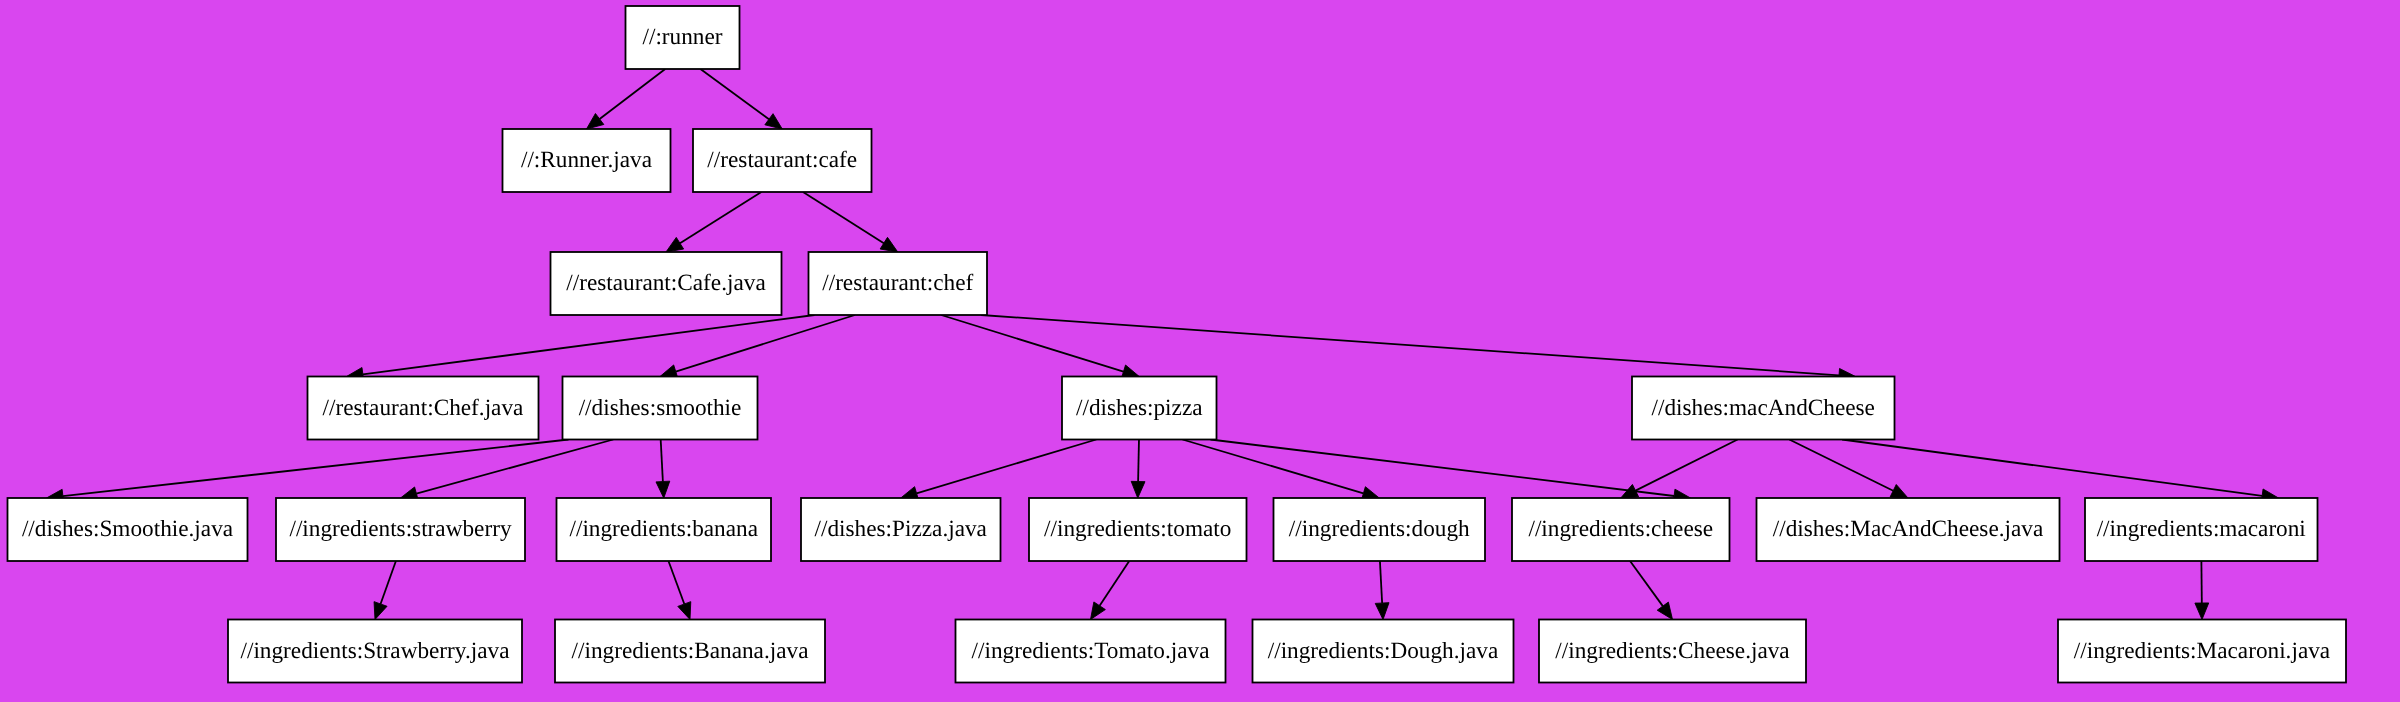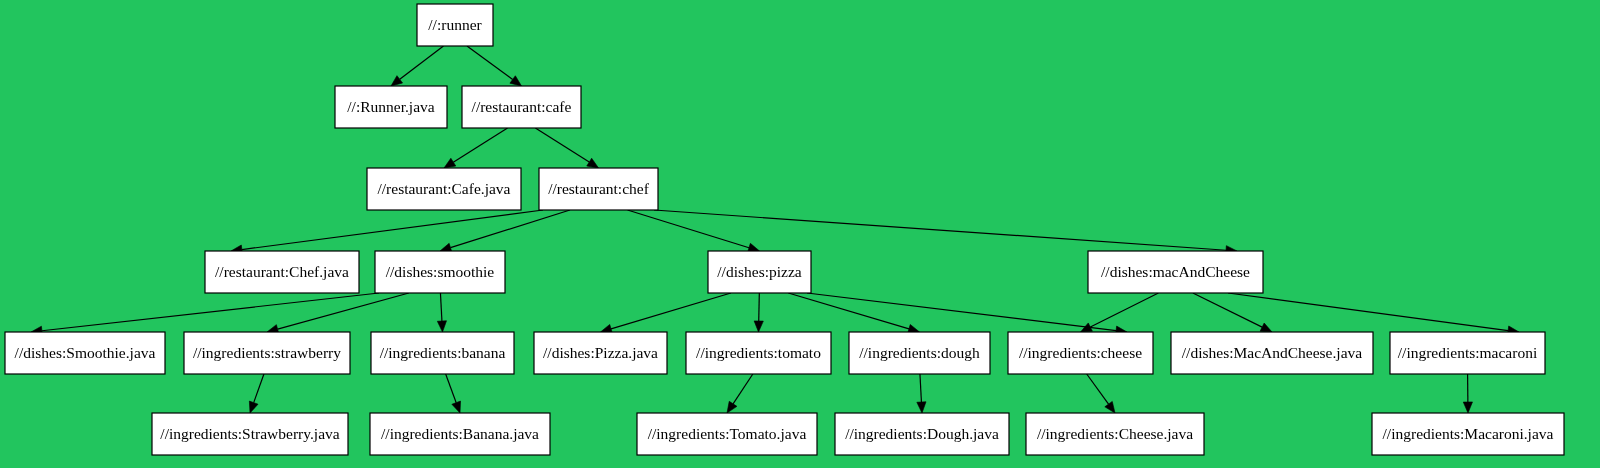--- a/index.html
+++ b/index.html
@@ -4,21 +4,21 @@
 <style>
   html, body {
     margin: 0;
     padding: 0;
     background: #ffffff;
   }
   #graph-root {
     position: relative;
     width: 1600px;
     height: 468px;
-    background: #22c55e;
+    background: #d946ef;
     font-family: "Liberation Serif", "DejaVu Serif", serif;
     overflow: hidden;
     text-align: center;
   }
   #graph-svg {
     position: absolute;
     left: 0;
     top: 0;
     width: 1600px;
     height: 468px;

